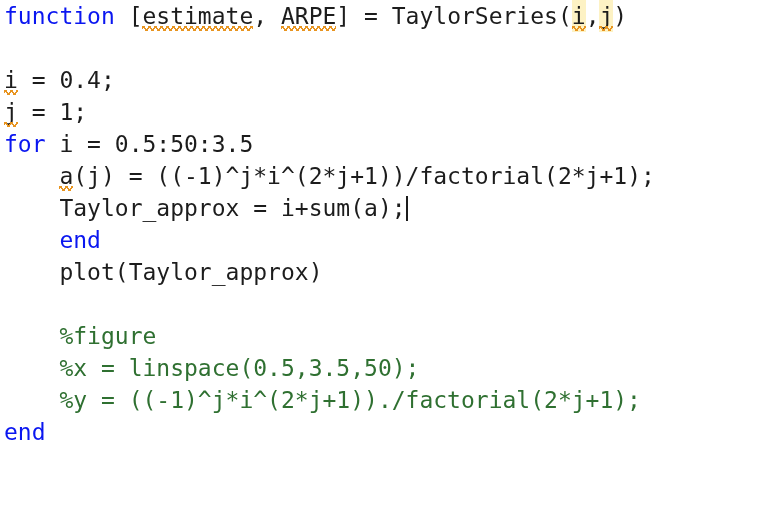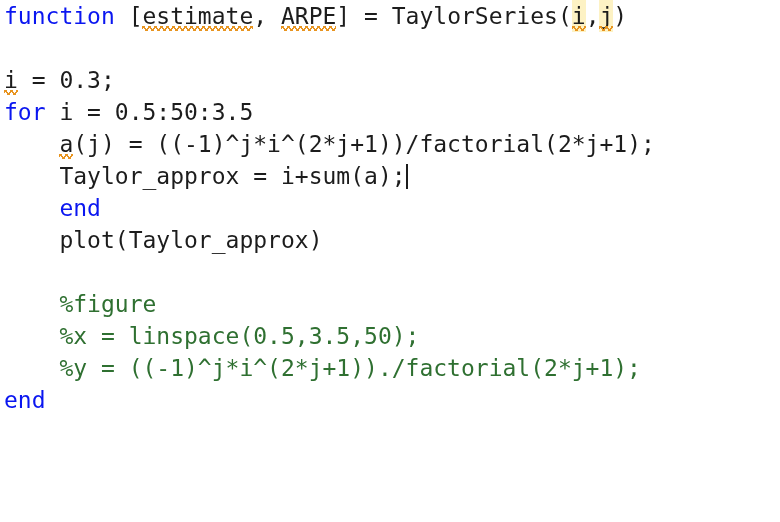--- a/index.html
+++ b/index.html
@@ -81,21 +81,22 @@
 
   .blank { height: 32px; }
 </style>
 </head>
 <body>
 
 <div id="editor">
   <div id="code-lines">
       <div class="code-line"><span class="tok kw">function</span><span class="tok plain"> [</span><span class="tok plain squiggle">estimate</span><span class="tok plain">, </span><span class="tok plain squiggle">ARPE</span><span class="tok plain">] = TaylorSeries(</span><span class="hl"><span class="tok plain squiggle">i</span></span><span class="tok plain">,</span><span class="hl"><span class="tok plain squiggle">j</span></span><span class="tok plain">)</span></div>
       <div class="code-line blank">&nbsp;</div>
-      <div class="code-line"><span class="tok plain squiggle">i</span><span class="tok plain"> = 0.3;</span></div>
+      <div class="code-line"><span class="tok plain squiggle">i</span><span class="tok plain"> = 0.4;</span></div>
+      <div class="code-line"><span class="tok plain squiggle">j</span><span class="tok plain"> = 1;</span></div>
       <div class="code-line"><span class="tok kw">for</span><span class="tok plain"> i = 0.5:50:3.5</span></div>
       <div class="code-line"><span class="tok plain">    </span><span class="tok plain squiggle">a</span><span class="tok plain">(j) = ((-1)^j*i^(2*j+1))/factorial(2*j+1);</span></div>
       <div class="code-line"><span class="tok plain">    </span><span class="tok plain">Taylor_approx = i+sum(a);</span><span class="caret"></span></div>
       <div class="code-line"><span class="tok plain">    </span><span class="tok kw">end</span></div>
       <div class="code-line"><span class="tok plain">    </span><span class="tok plain">plot(Taylor_approx)</span></div>
       <div class="code-line blank">&nbsp;</div>
       <div class="code-line"><span class="tok plain">    </span><span class="tok comment">%figure</span></div>
       <div class="code-line"><span class="tok plain">    </span><span class="tok comment">%x = linspace(0.5,3.5,50);</span></div>
       <div class="code-line"><span class="tok plain">    </span><span class="tok comment">%y = ((-1)^j*i^(2*j+1))./factorial(2*j+1);</span></div>
       <div class="code-line"><span class="tok kw">end</span></div>

